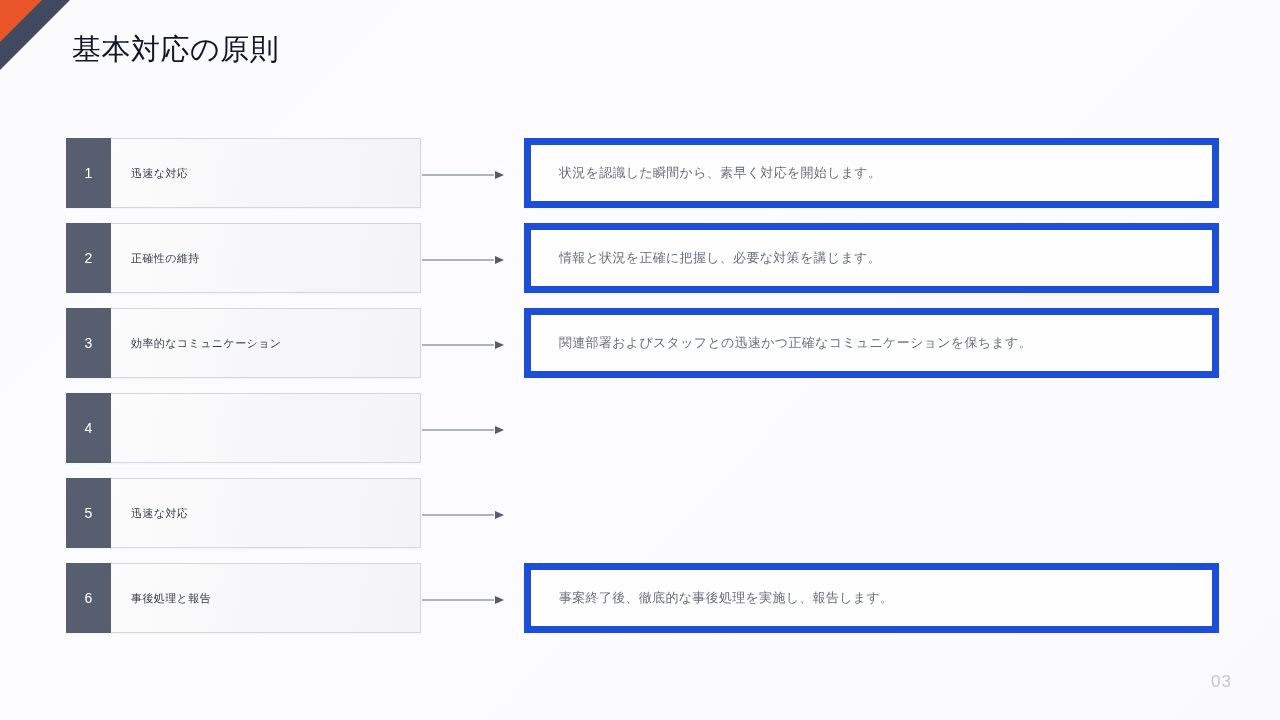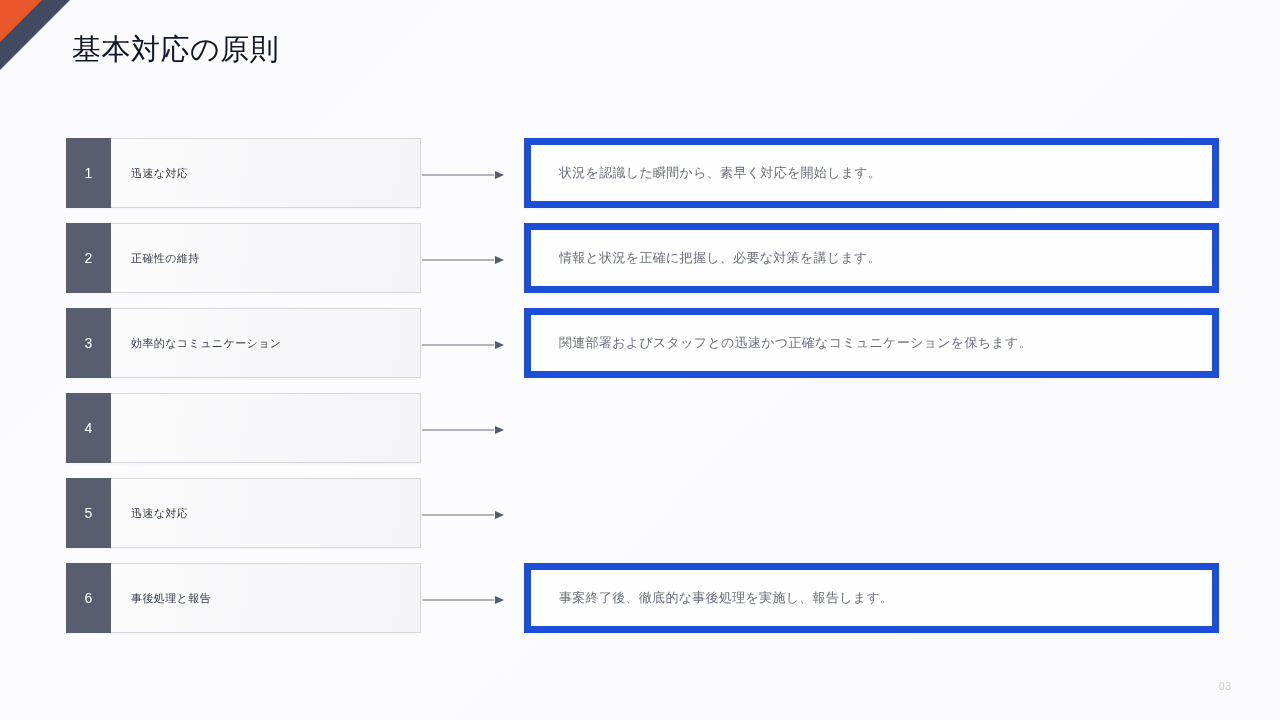--- a/index.html
+++ b/index.html
@@ -135,21 +135,21 @@
     font-size:13px;
     color:#6a6f7d;
     letter-spacing:0.3px;
     line-height:1.5;
   }
 
   
   .page-number {
     position:absolute;
     right:48px; bottom:28px;
-    font-size:10px;
+    font-size:17px;
     color:#c7c5d0;
     letter-spacing:1px;
   }
 </style>
 </head>
 <body>
 
 <div class="corner-deco">
   <div class="corner-navy"></div>
   <div class="corner-orange"></div>

